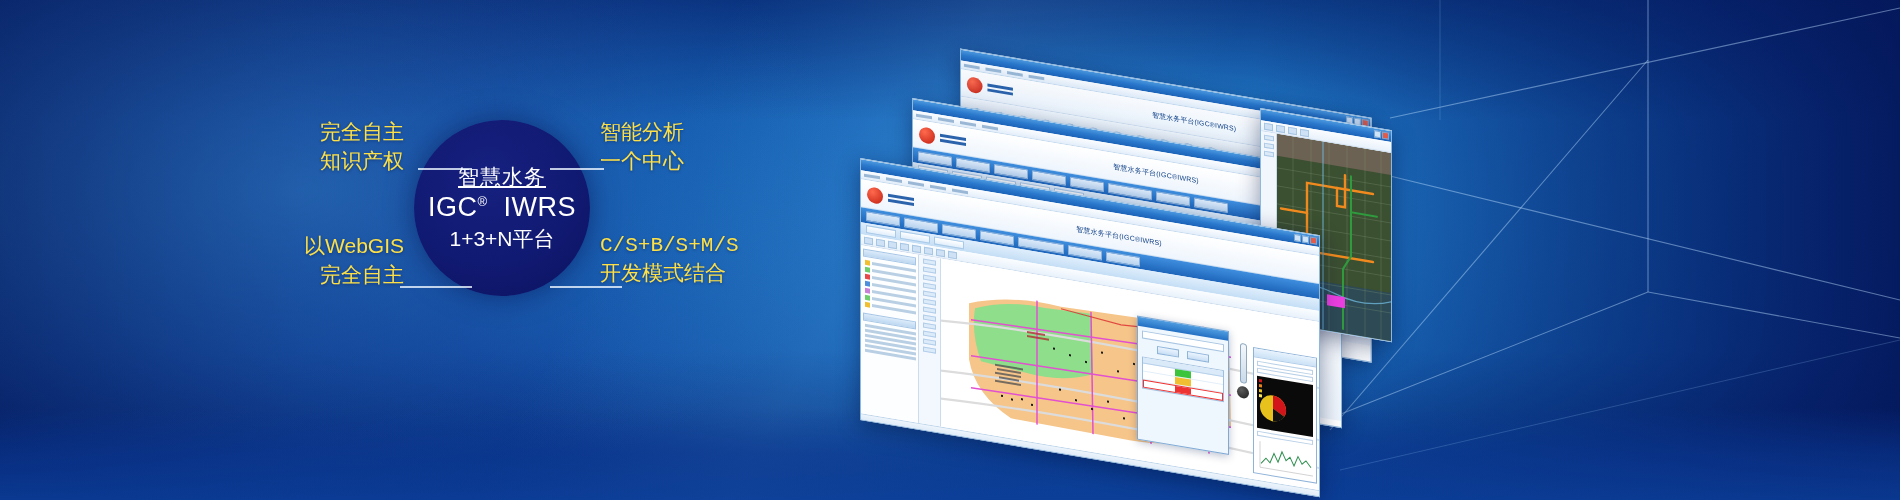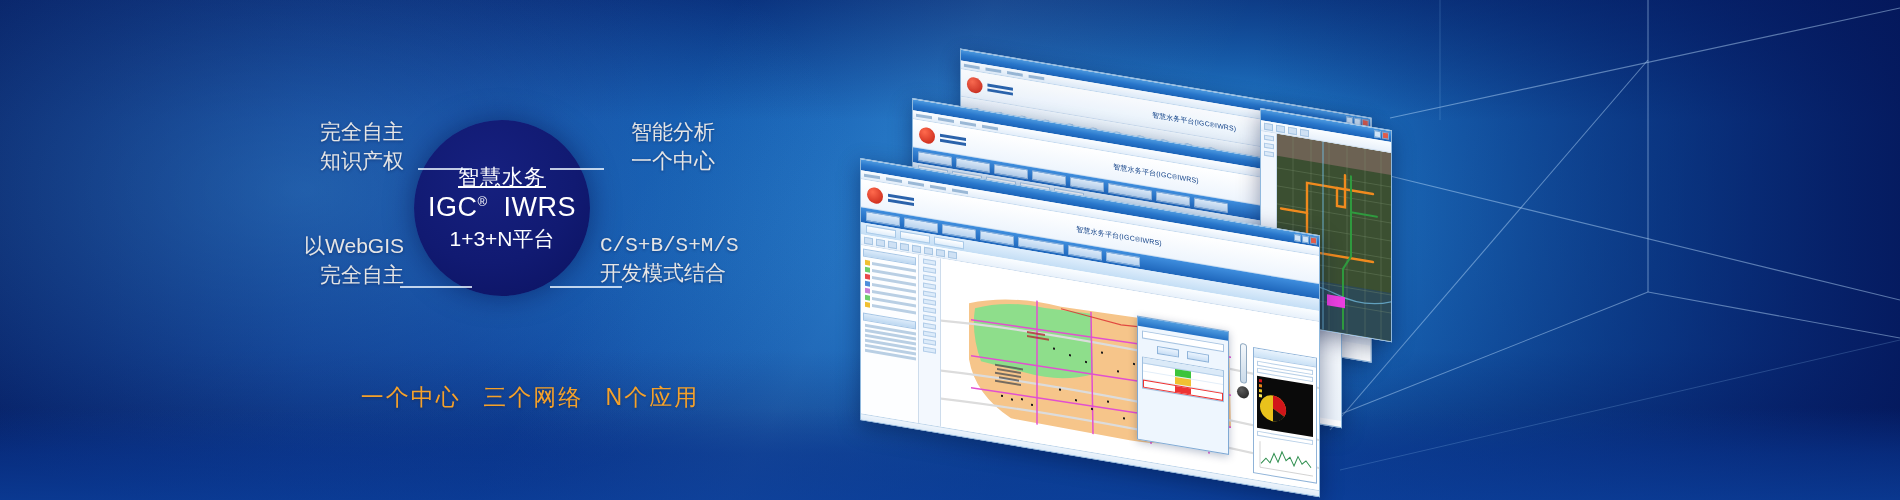--- a/index.html
+++ b/index.html
@@ -47,27 +47,27 @@
     background: radial-gradient(circle at 42% 32%, #16207f 0%, #111a72 55%, #0b1260 100%);
     box-shadow: 0 0 28px rgba(4,12,70,.50);
     display: flex; flex-direction: column; align-items: center; justify-content: center;
     color: #fff; text-align: center;
   }
   .hub-cn { font-size: 21px; letter-spacing: 1px; line-height: 1.1; margin-bottom: 5px; text-decoration: underline; }
   .hub-en { font-size: 27px; font-weight: 500; line-height: 1.1; letter-spacing:.5px; white-space: nowrap; }
   .hub-en sup { font-size: 13px; vertical-align: super; font-weight: 400; }
   .hub-plat { font-size: 21px; line-height: 1.2; margin-top: 3px; white-space: nowrap; }
 
-  .feat { position: absolute; color: #e5e5e5; font-size: 21px; line-height: 1.38; white-space: nowrap; text-shadow: 0 1px 3px rgba(2,20,70,.45); }
+  .feat { position: absolute; color: #fde047; font-size: 21px; line-height: 1.38; white-space: nowrap; text-shadow: 0 1px 3px rgba(2,20,70,.45); }
   .feat.r { text-align: right; }
   .feat.l { text-align: left; }
 
   .f-tl { left: -6px;  top: 18px;  width: 160px; }
   .f-bl { left: -6px;  top: 132px; width: 160px; }
-  .f-tr { left: 350px; top: 18px; margin-left: 31px;  }
+  .f-tr { left: 350px; top: 18px;  }
   .f-br { left: 350px; top: 132px; font-family: Liberation Mono, monospace; }
 
   .conn { position: absolute; height: 2px; background: rgba(235,245,255,.80); }
   .c-tl { left: 168px; top: 68px;  width: 54px; }
   .c-tr { left: 300px; top: 68px;  width: 54px; }
   .c-bl { left: 150px; top: 186px; width: 72px; }
   .c-br { left: 300px; top: 186px; width: 72px; }
 
   .tagline {
     position: absolute; left: 250px; top: 382px; width: 560px;
@@ -204,25 +204,20 @@
       <div>以WebGIS</div>
       <div>完全自主</div>
     </div>
 
     <div class="feat l f-br">
       <div>C/S+B/S+M/S</div>
       <div>开发模式结合</div>
     </div>
   </div>
 
-  <div class="tagline">
-    <span>一个中心</span>
-    <span>三个网络</span>
-    <span>N个应用</span>
-  </div>
 
   <div class="shots">
 
     <div class="win" id="win-back">
       <div class="titlebar">
         <i></i>
         <i></i>
         <i class="x"></i>
       </div>
       <div class="menubar">

